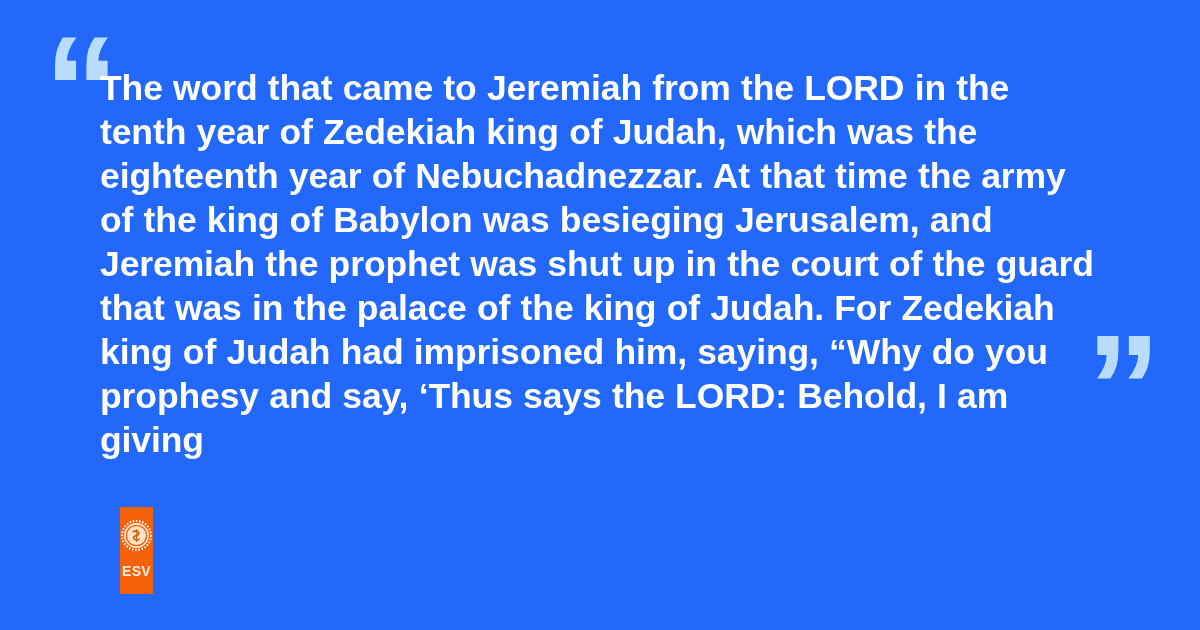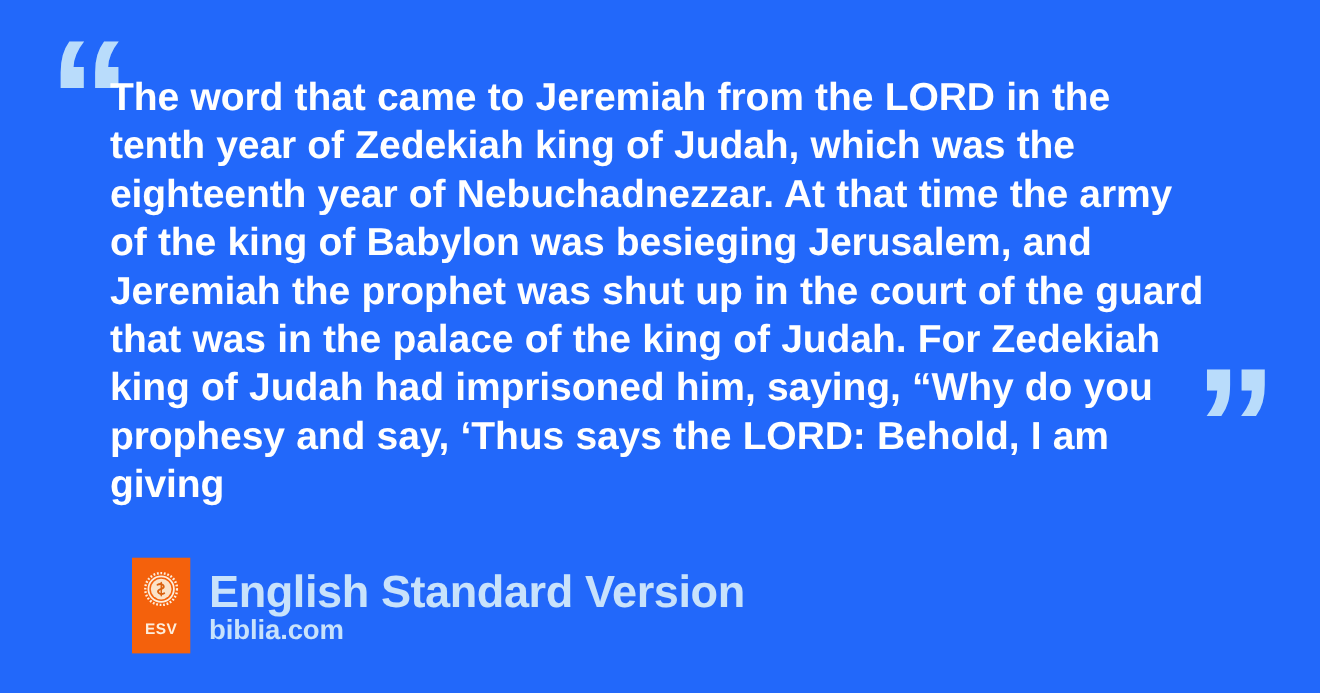--- a/index.html
+++ b/index.html
@@ -75,21 +75,21 @@
   .footer {
     position: absolute;
     left: 120px;
     top: 507px;
     display: flex;
     flex-direction: row;
     align-items: center;
   }
 
   .logo-box {
-    width: 53px;
+    width: 33px;
     height: 87px;
     background: #f4610c;
     display: flex;
     flex-direction: column;
     align-items: center;
     justify-content: flex-start;
     padding-top: 13px;
     box-sizing: border-box;
     flex: 0 0 auto;
   }
@@ -164,20 +164,16 @@
           <circle cx="15.5" cy="15.5" r="14.5" fill="none" stroke="#fdeedd" stroke-width="2.2" stroke-dasharray="1.6 1.6"></circle>
           <circle cx="15.5" cy="15.5" r="11.6" fill="none" stroke="#fdeedd" stroke-width="1.6"></circle>
           <circle cx="15.5" cy="15.5" r="9.4" fill="#fbe3c9"></circle>
           <path d="M12.2 11.6c2.4-1.3 5.1-0.6 5.6 1.1 0.4 1.4-0.9 2.3-2.6 2.8-1.7 0.5-2.9 1.3-2.5 2.7 0.5 1.7 3.2 2.4 5.6 1.1" fill="none" stroke="#d9600f" stroke-width="1.7" stroke-linecap="round"></path>
           <path d="M15.6 9.6v12" fill="none" stroke="#d9600f" stroke-width="1.3" stroke-linecap="round"></path>
         </svg>
       </span>
       <span class="logo-esv">ESV</span>
     </div>
 
-    <div class="brand">
-      <div class="brand-title">English Standard Version</div>
-      <div class="brand-url">biblia.com</div>
-    </div>
 
   </div>
 
 </div>
 
 </body></html>

